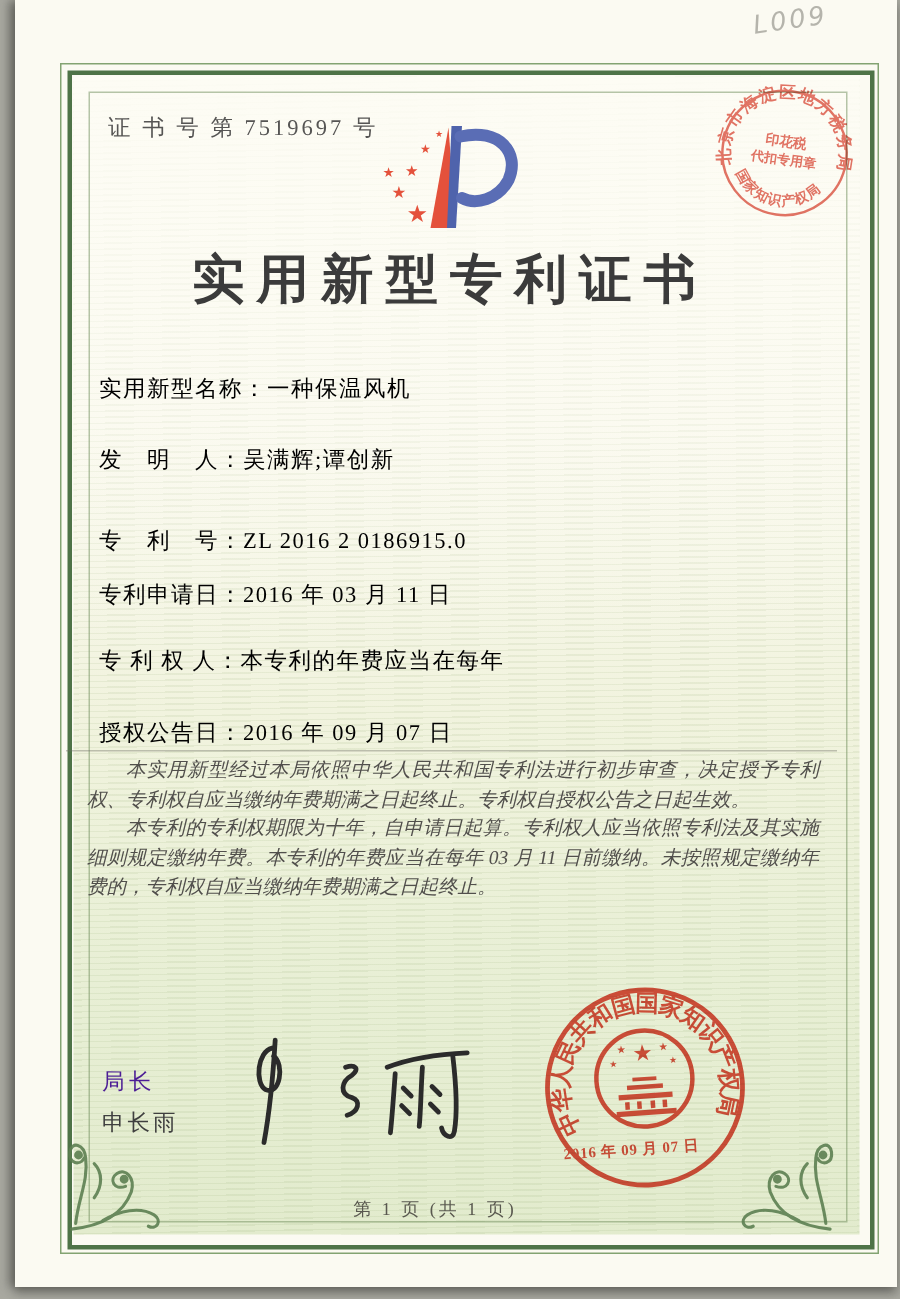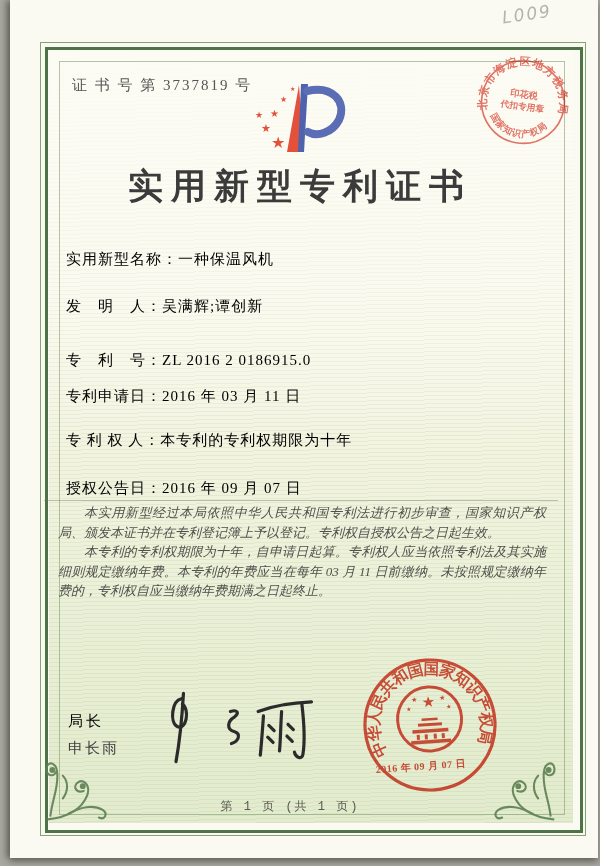--- a/index.html
+++ b/index.html
@@ -40,49 +40,49 @@
     font-size:35px;font-weight:700;letter-spacing:8px;color:#3b3b3b;
   }
   .field-row{position:absolute;left:66px;font-size:15px;color:#000000;letter-spacing:1px;white-space:nowrap;}
   .f0{top:250px}.f1{top:297px}.f2{top:351px}.f3{top:387px}.f4{top:431px}.f5{top:479px}
   .sep-line{position:absolute;left:44px;top:500px;width:514px;height:1px;background:rgba(110,110,100,.4);}
   .paras{
     position:absolute;left:58px;top:503px;width:488px;
     font-size:13px;line-height:19.5px;color:#514f4c;text-align:justify;font-style:italic;
   }
   .paras p{margin:0;text-indent:2em;}
-  .signoff-title{position:absolute;left:68px;top:712px;font-size:15px;letter-spacing:3px;color:#000000;}
+  .signoff-title{position:absolute;left:68px;top:712px;font-size:15px;letter-spacing:3px;color:#4c1d95;}
   .signoff-name{position:absolute;left:68px;top:739px;font-size:15px;letter-spacing:2px;color:#3f3f3f;}
   .signature{position:absolute;left:160px;top:690px;}
   .main-seal{position:absolute;left:360px;top:655px;mix-blend-mode:multiply;opacity:.9;transform:rotate(-4deg);}
   .tax-stamp{position:absolute;left:477px;top:56px;mix-blend-mode:multiply;opacity:.82;transform:rotate(8deg);}
   .flourish-bl{position:absolute;left:40px;top:732px;opacity:.9;}
   .flourish-br{position:absolute;left:466px;top:732px;opacity:.9;transform:scaleX(-1);}
   .footer{
     position:absolute;left:180px;top:798px;width:220px;text-align:center;
-    font-size:12px;letter-spacing:2px;color:#59584f;font-family:Liberation Mono, monospace;
+    font-size:12px;letter-spacing:2px;color:#59584f;
   }
   svg{display:block;}
 </style>
 </head>
 <body>
 
 <div class="paper">
   <div class="frame-outer"></div>
   <div class="frame-main"></div>
   <div class="inner-area">
     <div class="wave-lines"></div>
     <div class="wave-fade"></div>
   </div>
   <div class="frame-inner-thin"></div>
 </div>
 
 <div class="pen-mark">L009</div>
 
-<div class="cert-no">证 书 号 第 3737819 号</div>
+<div class="cert-no">证 书 号 第 7519697 号</div>
 
 <div class="logo">
   <svg width="100" height="78" viewBox="0 0 100 78">
     <polygon points="46,5 51,72 34,72" fill="#e4513b"></polygon>
     <polygon points="48,4 55,4 51,72 45,72" fill="#4f63ac"></polygon>
     <path d="M54,11 C80,5 94,22 86,40 C79,53 64,57 55,52" stroke="#5a6db5" stroke-width="8" fill="none" stroke-linecap="round"></path>
     <g fill="#e4513b" font-family="DejaVu Sans, sans-serif">
       <text x="18" y="68" font-size="16">★</text>
       <text x="8" y="52" font-size="11">★</text>
       <text x="2" y="38" font-size="9">★</text>
@@ -92,27 +92,27 @@
     </g>
   </svg>
 </div>
 
 <div class="title">实用新型专利证书</div>
 
 <div class="field-row f0"><span>实用新型名称：</span><span>一种保温风机</span></div>
 <div class="field-row f1"><span>发　明　人：</span><span>吴满辉;谭创新</span></div>
 <div class="field-row f2"><span>专　利　号：</span><span>ZL 2016 2 0186915.0</span></div>
 <div class="field-row f3"><span>专利申请日：</span><span>2016 年 03 月 11 日</span></div>
-<div class="field-row f4"><span>专 利 权 人：</span><span>本专利的专利权期限为十年</span></div>
+<div class="field-row f4"><span>专 利 权 人：</span><span>本专利的年费应当在每年</span></div>
 <div class="field-row f5"><span>授权公告日：</span><span>2016 年 09 月 07 日</span></div>
 
 <div class="sep-line"></div>
 
 <div class="paras">
-  <p>本实用新型经过本局依照中华人民共和国专利法进行初步审查，国家知识产权局、颁发本证书并在专利登记簿上予以登记。专利权自授权公告之日起生效。</p>
+  <p>本实用新型经过本局依照中华人民共和国专利法进行初步审查，决定授予专利权、专利权自应当缴纳年费期满之日起终止。专利权自授权公告之日起生效。</p>
   <p>本专利的专利权期限为十年，自申请日起算。专利权人应当依照专利法及其实施细则规定缴纳年费。本专利的年费应当在每年 03 月 11 日前缴纳。未按照规定缴纳年费的，专利权自应当缴纳年费期满之日起终止。</p>
 </div>
 
 <div class="signoff-title">局长</div>
 <div class="signoff-name">申长雨</div>
 
 <div class="signature">
   <svg width="160" height="75" viewBox="0 0 150 70">
     <g stroke="#2b2b2b" stroke-width="3" fill="none" stroke-linecap="round">
       <path d="M20,8 C11,10 9,30 16,34 C25,38 28,18 21,13"></path>

